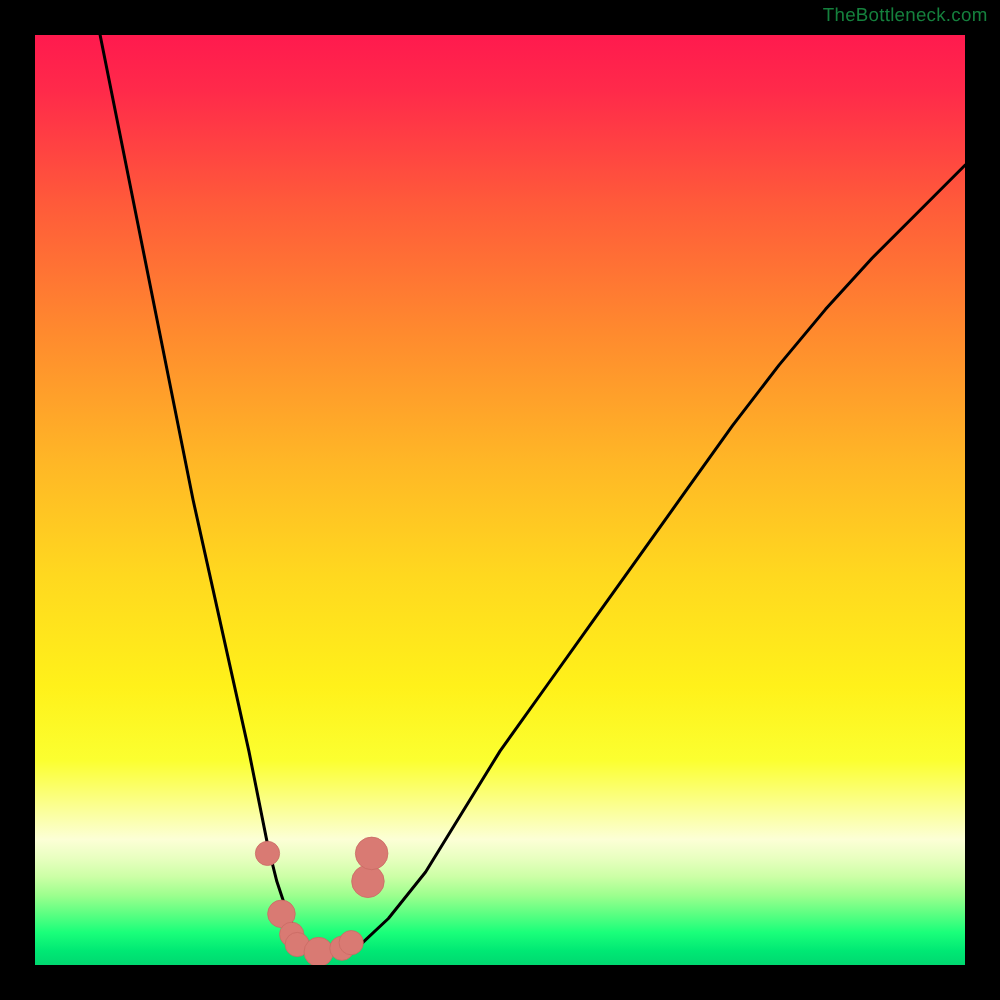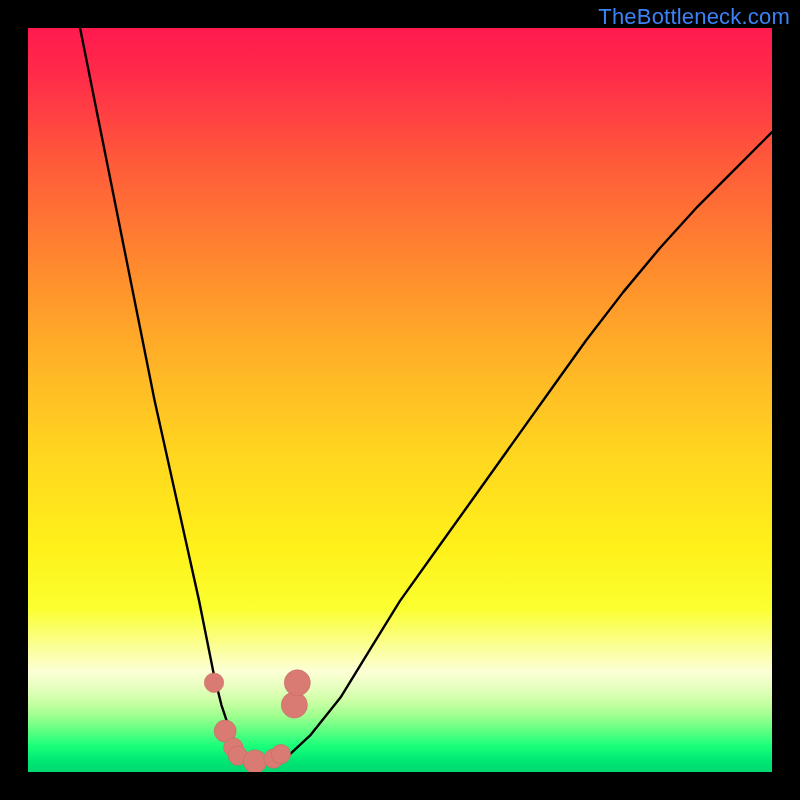--- a/index.html
+++ b/index.html
@@ -31,23 +31,23 @@
   .overlay-svg {
     position: absolute;
     inset: 0;
     width: 100%;
     height: 100%;
   }
   .watermark {
     position: absolute;
     top: 4px;
     right: 10px;
-    font-size: 22px;
+    font-size: 15px;
     font-weight: 500;
-    color: #3b82f6;
+    color: #15803d;
     letter-spacing: 0.2px;
   }
 </style>
 </head>
 <body>
 
 <div class="frame">
   <div class="watermark">TheBottleneck.com</div>
 
   <div class="plot-area">

